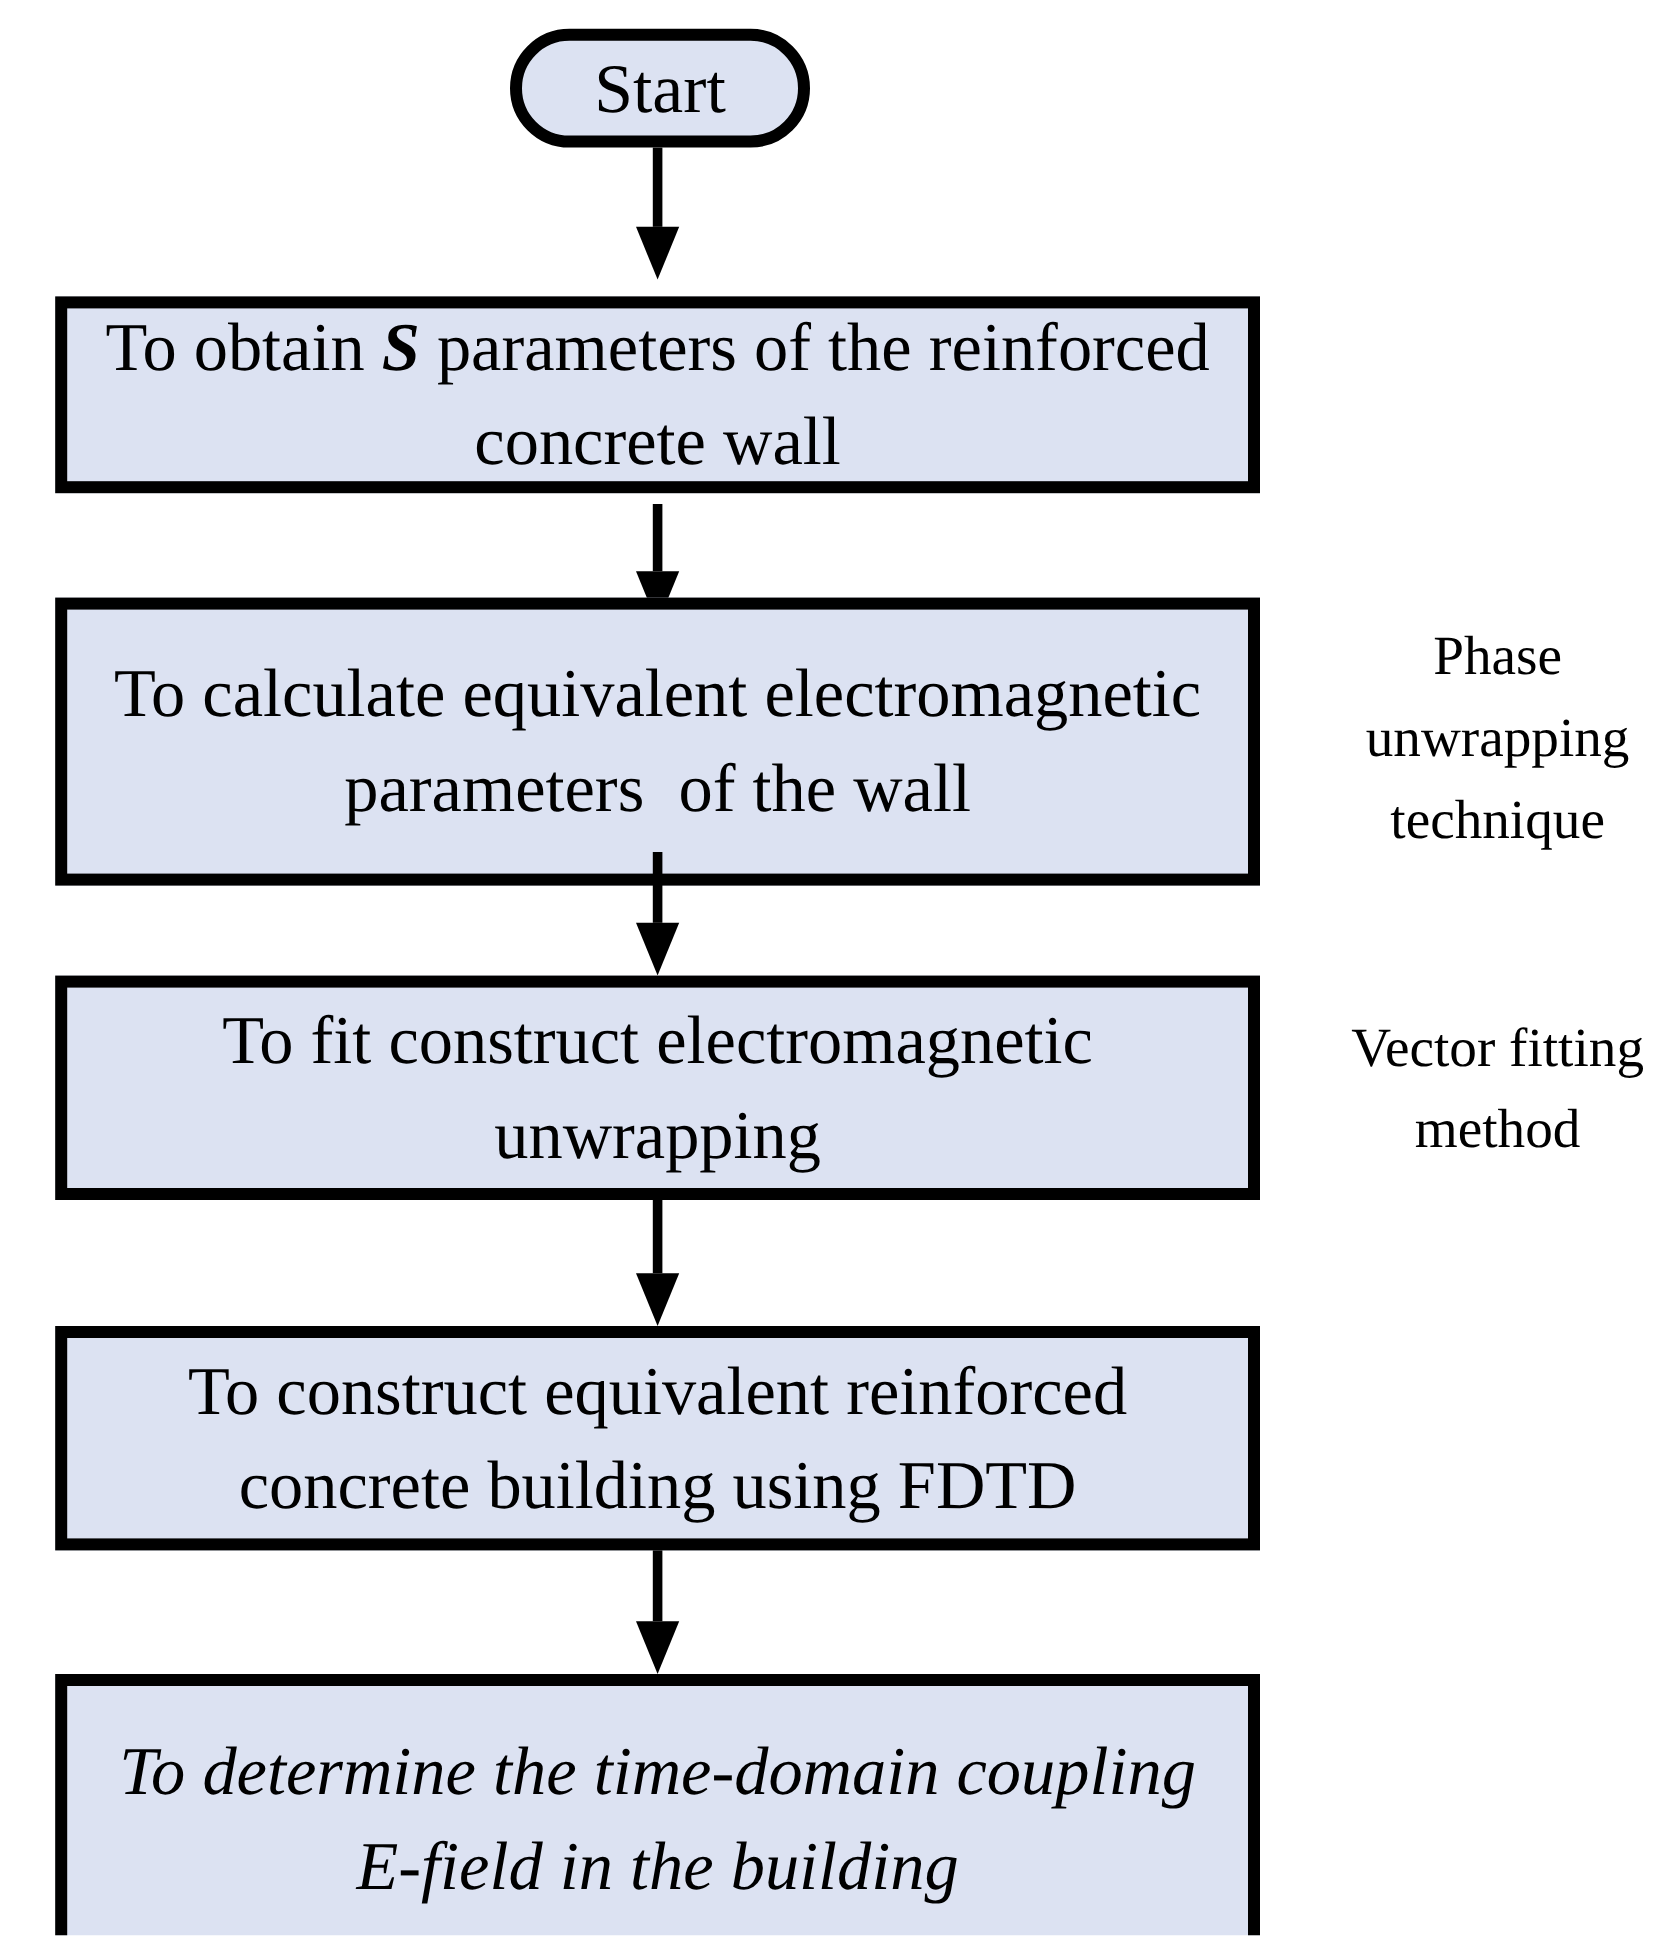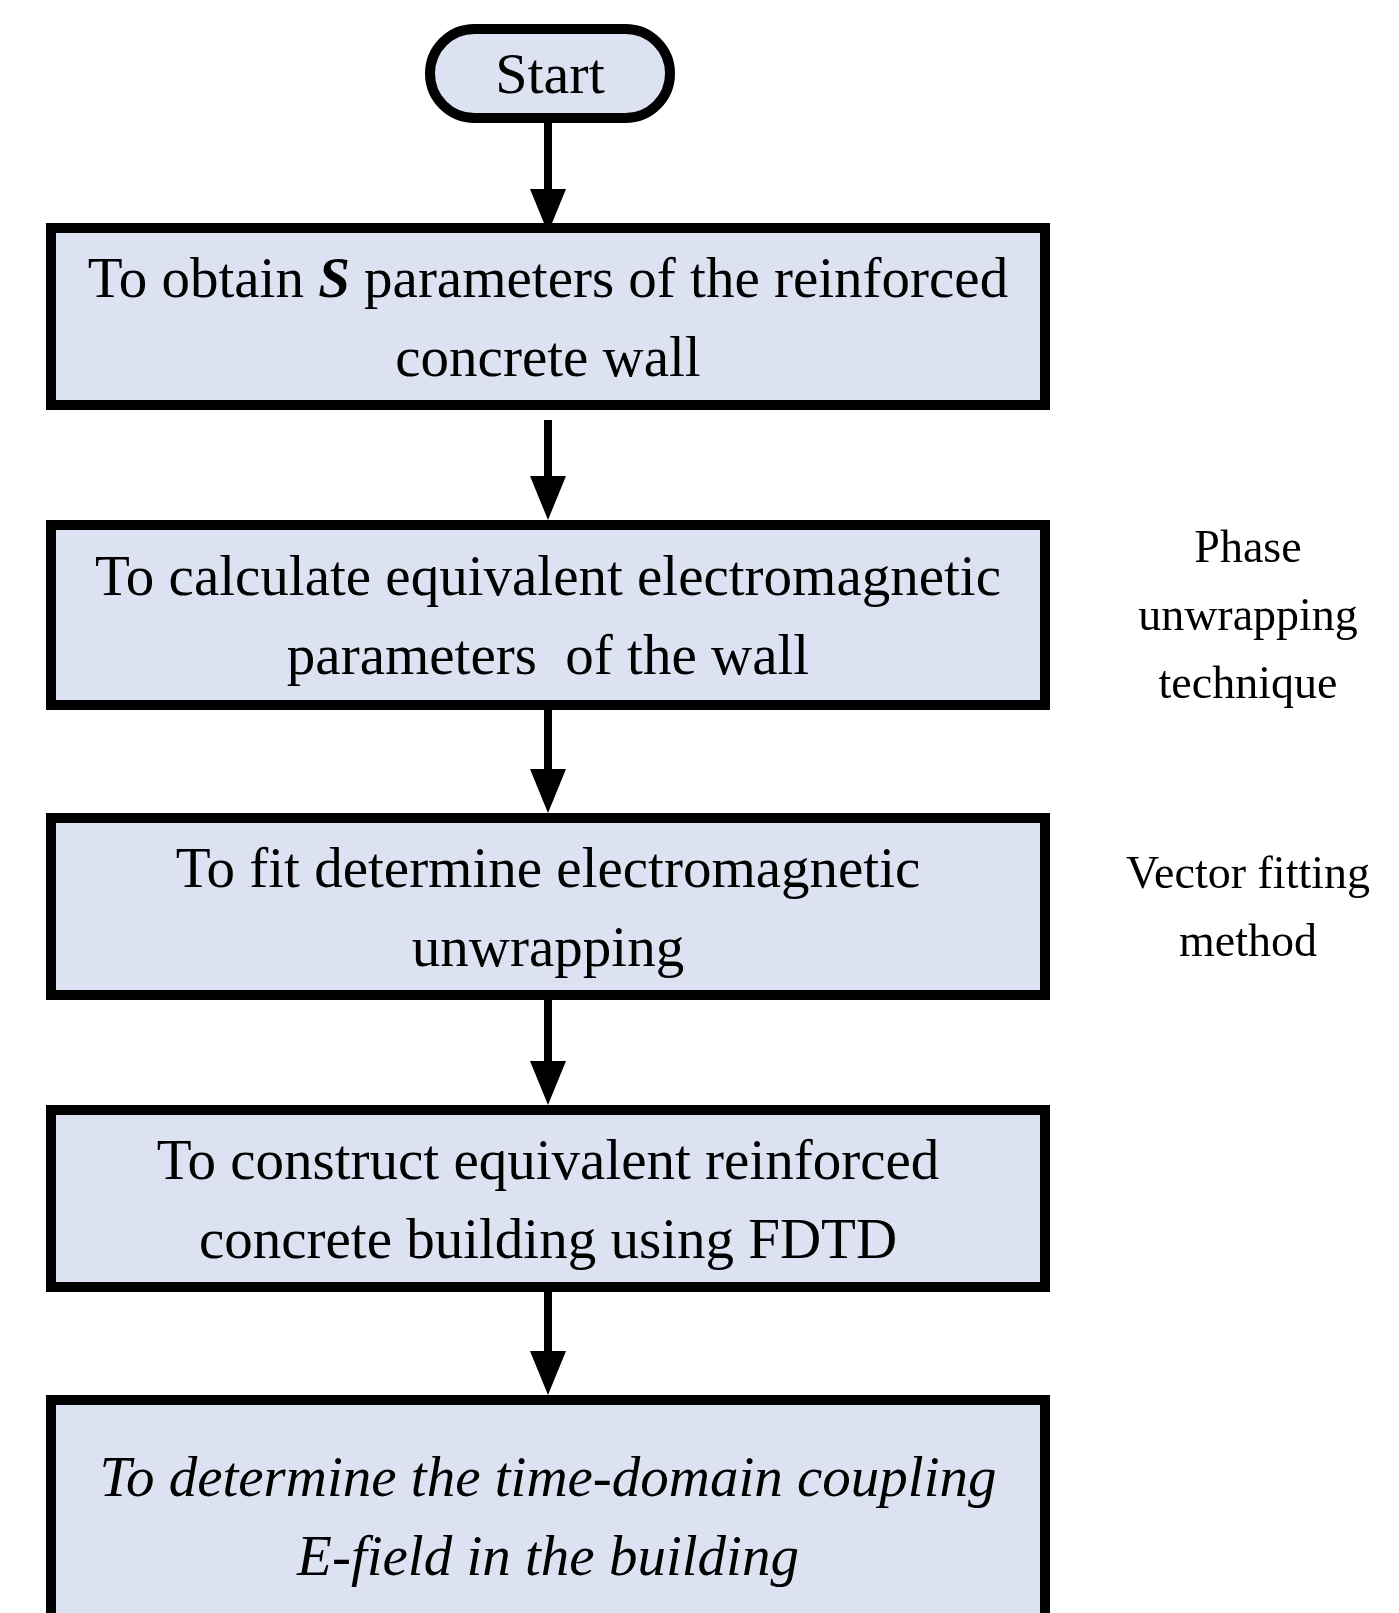--- a/index.html
+++ b/index.html
@@ -67,42 +67,42 @@
 
   <div class="node start">
     <div class="line">Start</div>
   </div>
 
   <div class="arrow" style="top:123px;height:110px;">
     <div class="shaft"></div>
     <div class="head"></div>
   </div>
 
-  <div class="node box" style="top:223px;height:187px;">
+  <div class="node box" style="top:247px;height:164px;">
     <div class="line"><span>To obtain </span><span class="emph">S</span><span> parameters of the reinforced</span></div>
     <div class="line">concrete wall</div>
   </div>
 
   <div class="arrow" style="top:420px;height:100px;">
     <div class="shaft"></div>
     <div class="head"></div>
   </div>
 
-  <div class="node box" style="top:520px;height:190px;">
+  <div class="node box" style="top:498px;height:240px;">
     <div class="line">To calculate equivalent electromagnetic</div>
     <div class="line">parameters  of the wall</div>
   </div>
 
   <div class="arrow" style="top:710px;height:103px;">
     <div class="shaft"></div>
     <div class="head"></div>
   </div>
 
   <div class="node box" style="top:813px;height:187px;">
-    <div class="line">To fit determine electromagnetic</div>
+    <div class="line">To fit construct electromagnetic</div>
     <div class="line">unwrapping</div>
   </div>
 
   <div class="arrow" style="top:1000px;height:105px;">
     <div class="shaft"></div>
     <div class="head"></div>
   </div>
 
   <div class="node box" style="top:1105px;height:187px;">
     <div class="line">To construct equivalent reinforced</div>

